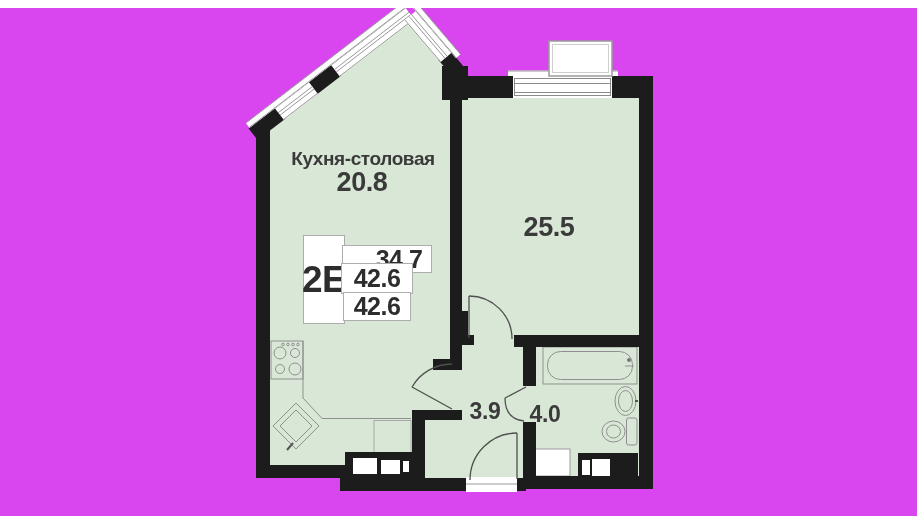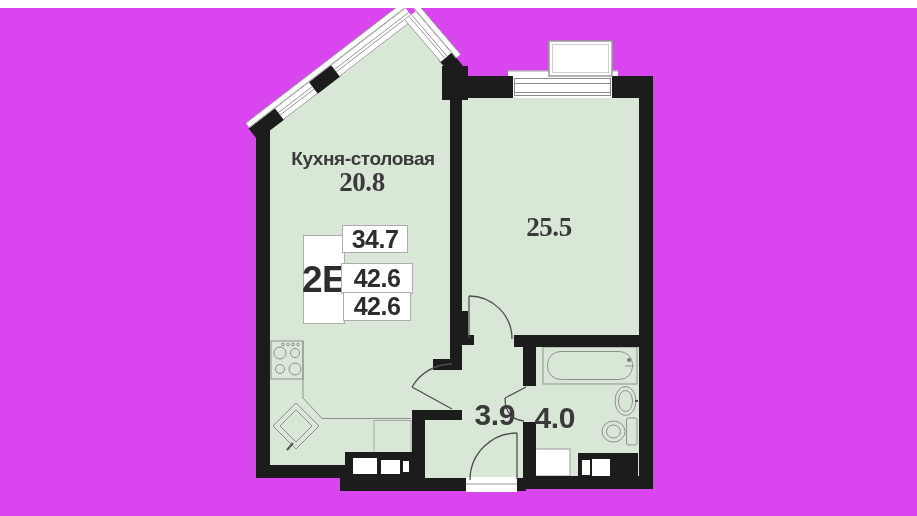--- a/index.html
+++ b/index.html
@@ -1,22 +1,22 @@
 <!DOCTYPE html>
 <html><head>
 <meta charset="utf-8">
 <style>
   html,body{margin:0;padding:0;background:#ffffff;}
   #canvas{position:relative;width:917px;height:516px;background:#d946ef;overflow:hidden;
           font-family:"Liberation Sans","DejaVu Sans",sans-serif;margin-top:8px;}
   #plan-svg{position:absolute;left:0;top:0;}
   .lbl{position:absolute;text-align:center;color:#3a3a3a;font-weight:bold;letter-spacing:-0.4px;}
   .room-name{font-size:19px;}
-  .room-area{font-size:27px;font-family:Liberation Serif, serif;}
-  .small-area{font-size:30px;text-align:right;}
+  .room-area{font-size:27px;}
+  .small-area{font-size:23px;}
   .cell{position:absolute;background:#ffffff;border:1px solid #adadad;color:#2d2d2d;
         font-weight:bold;display:flex;align-items:center;justify-content:center;letter-spacing:-0.5px;}
   .unit-cell{font-size:37px;}
   .num-cell{font-size:25px;}
 </style>
 </head>
 <body>
 
 <div id="canvas">
 
@@ -182,18 +182,18 @@
   <div class="lbl room-name" style="left:287px;top:140px;width:152px;">Кухня-столовая</div>
   <div class="lbl room-area" style="left:312px;top:159px;width:100px;">20.8</div>
 
   <div class="lbl room-area" style="left:499px;top:204px;width:100px;">25.5</div>
 
   <div class="lbl small-area" style="left:455px;top:390px;width:60px;">3.9</div>
   <div class="lbl small-area" style="left:515px;top:393px;width:60px;">4.0</div>
 
   <div>
     <div class="cell unit-cell" style="left:303px;top:227px;width:40px;height:87px;text-align:right;">2E</div>
-    <div class="cell num-cell" style="left:342px;top:217px;width:64px;height:26px;">34.7</div>
+    <div class="cell num-cell" style="left:342px;top:237px;width:64px;height:26px;padding-left:24px;">34.7</div>
     <div class="cell num-cell" style="left:341px;top:255px;width:70px;height:29px;">42.6</div>
     <div class="cell num-cell" style="left:343px;top:284px;width:66px;height:27px;">42.6</div>
   </div>
 
 </div>
 
 </body></html>

